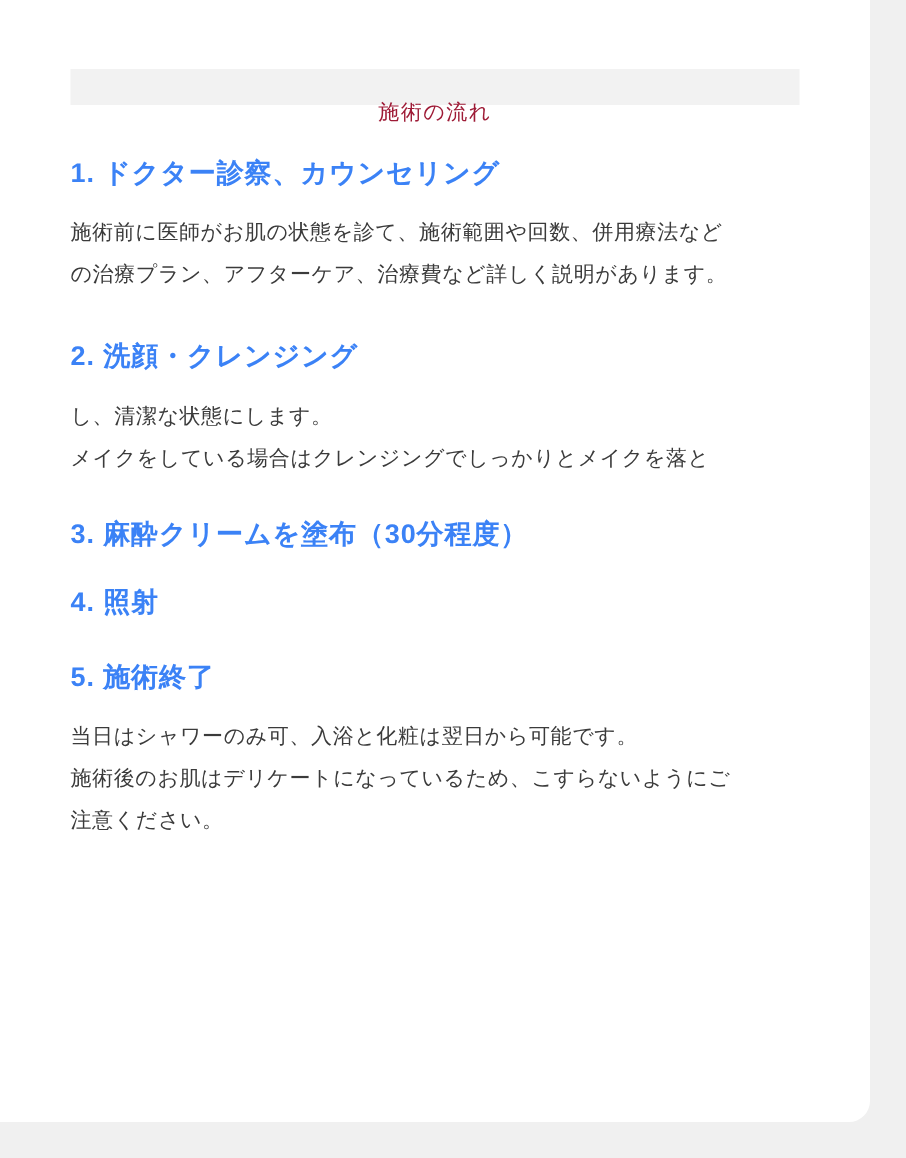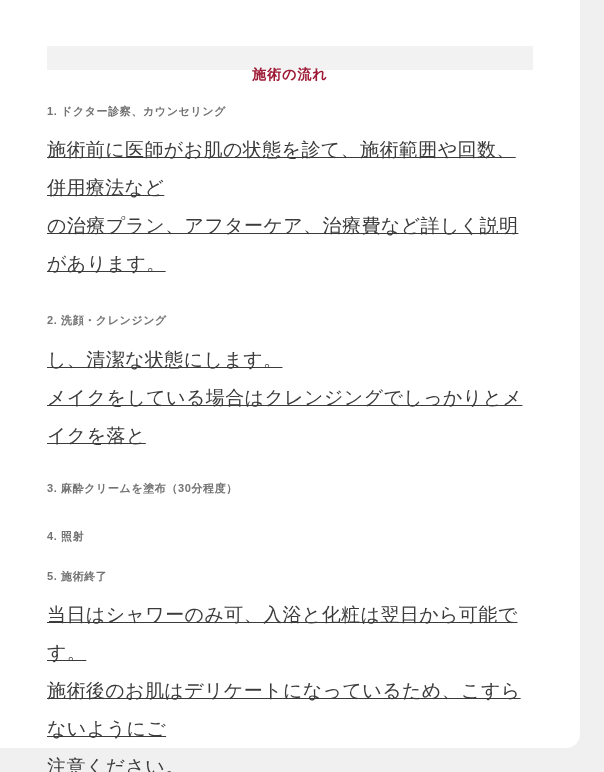--- a/index.html
+++ b/index.html
@@ -40,57 +40,56 @@
     margin-top: 46px;
     height: 24px;
     background: #f2f2f2;
     display: flex;
     align-items: center;
     justify-content: center;
   }
   .section-title {
     color: #9e1b36;
     font-size: 14px;
-    font-weight: bold;
+    font-weight: normal;
     letter-spacing: 1px;
     line-height: 1;
     margin-top: 32px;
   }
   .steps {
     margin-top: 34px;
   }
   .step {
     margin-bottom: 26px;
   }
   .step:last-child {
     margin-bottom: 0;
   }
   .step-heading {
-    color: #737373;
-    font-size: 11px;
+    color: #3b82f6;
+    font-size: 18px;
     font-weight: bold;
     letter-spacing: 0.6px;
     margin: 0 0 13px 0;
     line-height: 1.3;
   }
   .step-body {
     color: #3b3b3b;
-    font-size: 19px;
+    font-size: 14px;
     line-height: 2.0;
     letter-spacing: 0.4px;
     margin: 0;
-    text-decoration: underline;
   }
   .step-body .line {
     display: block;
   }
   
   .step.s1 { margin-bottom: 30px; }
   .step.s2 { }
-  .step.s3 { margin-bottom: 34px; }
+  .step.s3 { margin-bottom: 22px; }
   .step.s4 { }
 </style>
 </head>
 <body>
 
 <div class="page">
   <div class="card">
     <div class="inner">
 
       <div class="section-title-bar">

